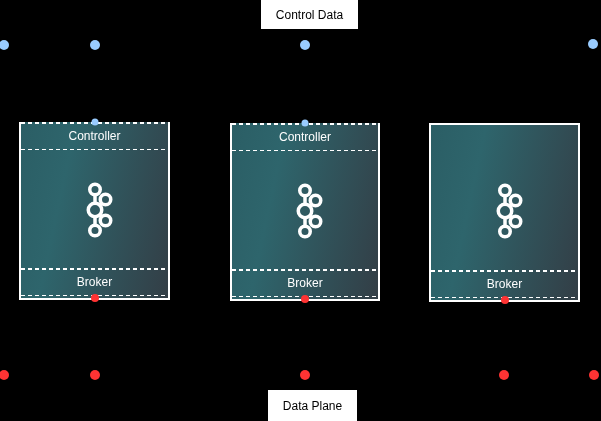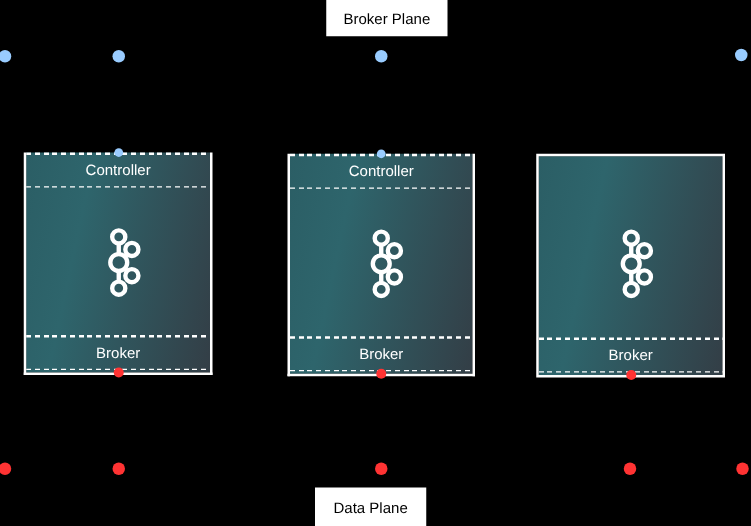--- a/index.html
+++ b/index.html
@@ -7,21 +7,21 @@
     position:relative;width:601px;height:421px;background:#000;
     overflow:hidden;font-family:"Liberation Sans",sans-serif;
   }
   
   .plane{
     position:absolute;background:#ffffff;color:#000000;
     display:flex;align-items:center;justify-content:center;
     font-size:12px;line-height:1;
   }
   #control-plane-box{left:261px;top:0;width:97px;height:29px;}
-  #data-plane-box{left:252px;top:390px;width:89px;height:31px;}
+  #data-plane-box{left:268px;top:390px;width:89px;height:31px;}
 
   
   .node{
     position:absolute;box-sizing:border-box;
     border:2px solid #ffffff;
     background:linear-gradient(102deg,#2b5e65 0%,#2e656c 30%,#333e46 100%);
     text-align:right;
   }
   .node.with-ctrl{border-top:none;}
 
@@ -51,21 +51,21 @@
   .dot.d10{width:10px;height:10px;}
   .dot.d8{width:8px;height:8px;}
   .dot.d7{width:7px;height:7px;}
 </style>
 </head>
 <body>
 
 <div id="stage">
 
   <div class="plane" id="control-plane-box">
-    <span>Broker Plane</span>
+    <span>Control Data</span>
   </div>
 
   <div class="dot blue d10" style="left:4px;top:45px;"></div>
   <div class="dot blue d10" style="left:95px;top:45px;"></div>
   <div class="dot blue d10" style="left:305px;top:45px;"></div>
   <div class="dot blue d10" style="left:593px;top:44px;"></div>
 
   <div class="node with-ctrl" style="left:19px;top:122px;width:151px;height:178px;">
     <div class="strip ctrl">
       <div class="dash t"></div>

